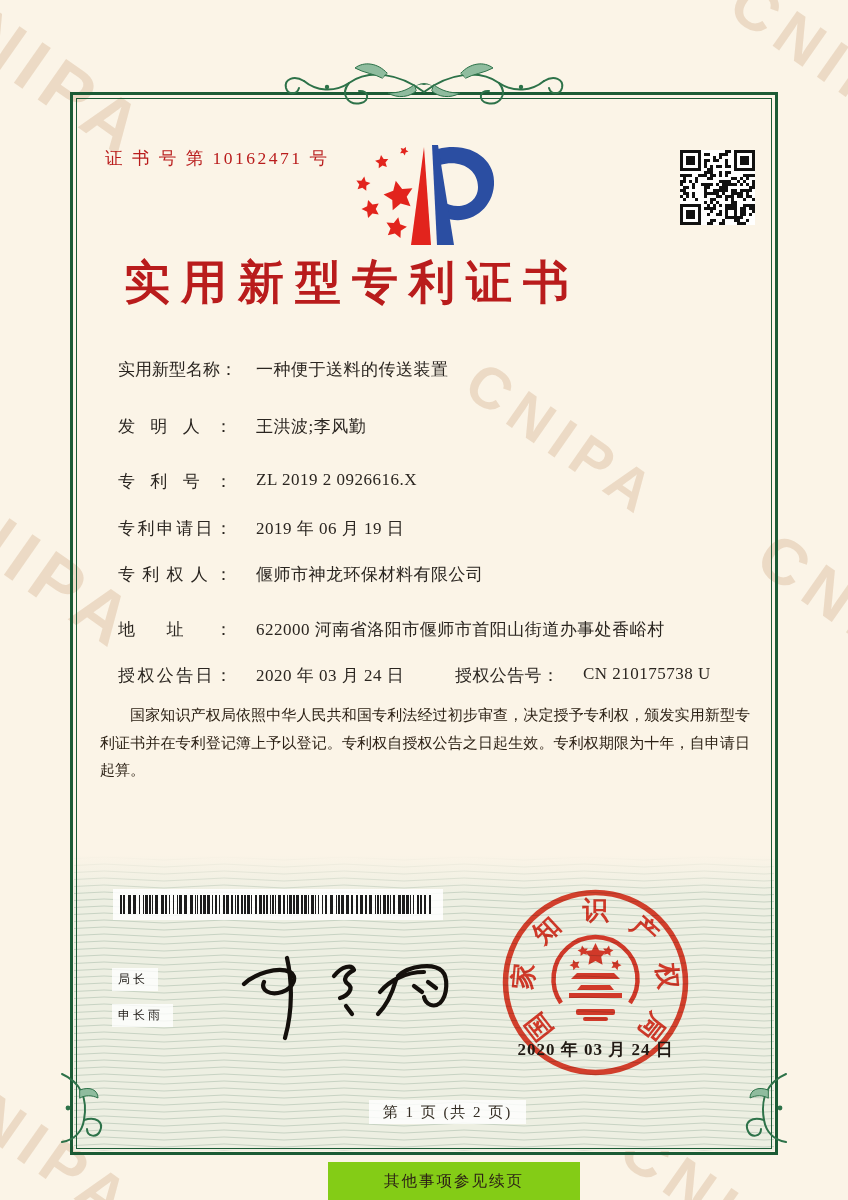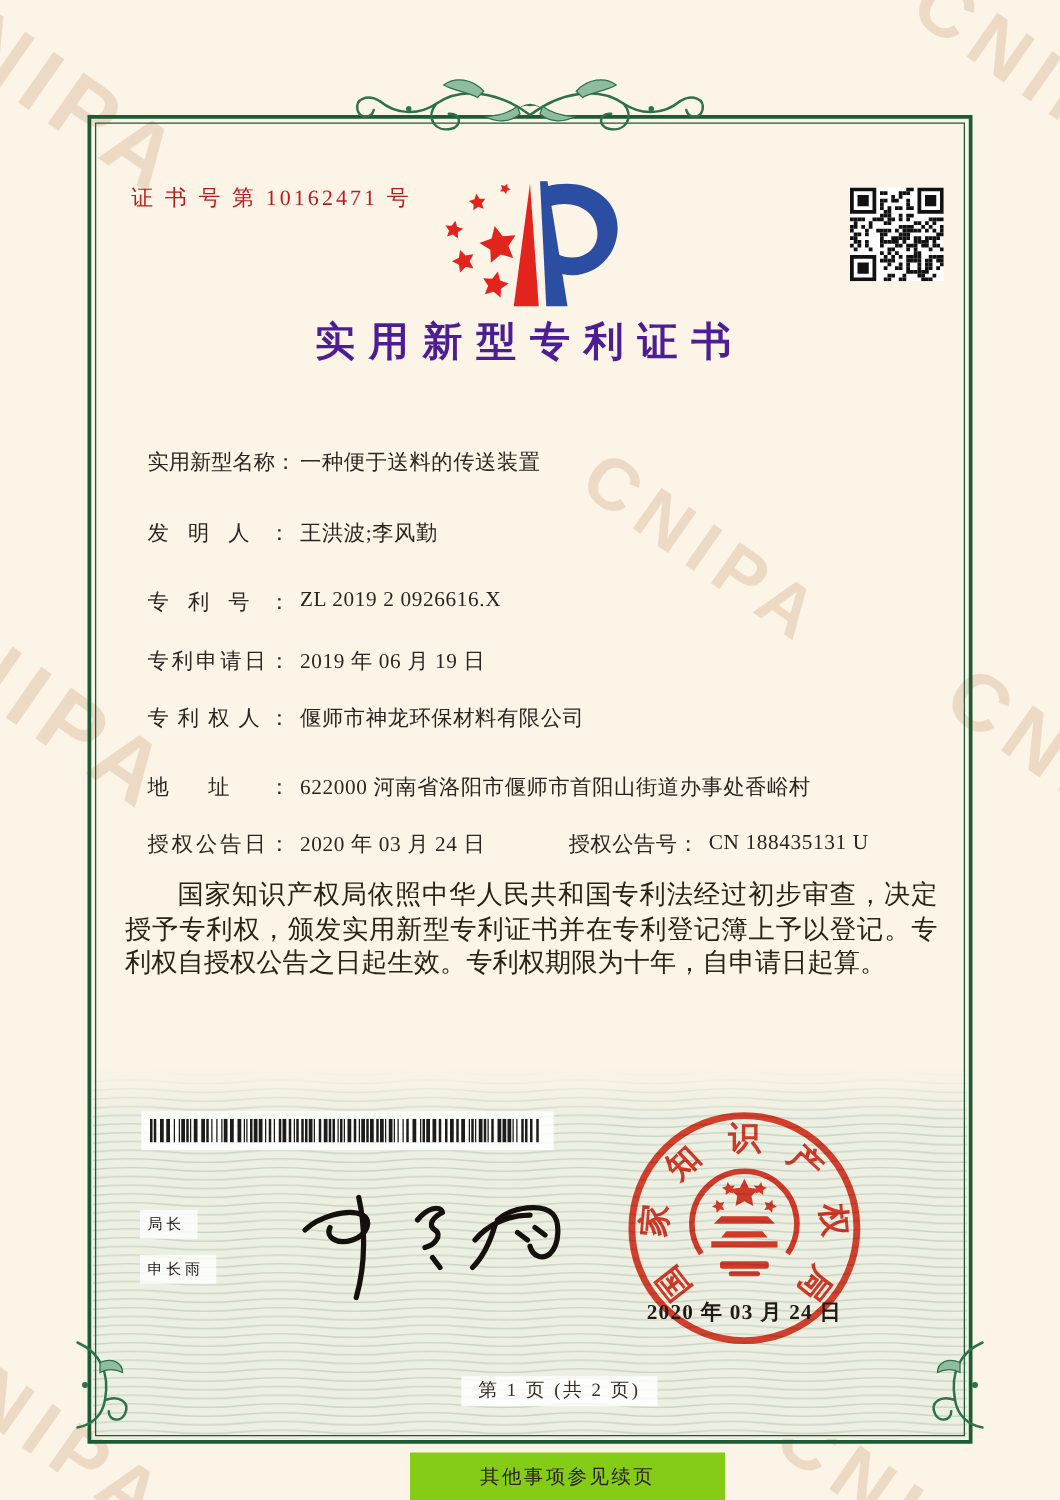--- a/index.html
+++ b/index.html
@@ -27,32 +27,32 @@
   .frame::after{
     content:'';position:absolute;inset:3px;border:1.5px solid #1b5b35;
   }
   
   .waveband{position:absolute;left:74px;top:855px;width:700px;height:296px;}
   .wavefade{position:absolute;left:74px;top:855px;width:700px;height:40px;
     background:linear-gradient(#fbf4e7,rgba(251,244,231,0));}
   
   .certno{position:absolute;left:105px;top:146px;font-size:17.5px;letter-spacing:2.5px;color:#b91c1c;}
   .title{
-    position:absolute;left:124px;top:252px;width:600px;text-align:center;
-    font-size:32px;font-weight:bold;letter-spacing:11px;color:#4c1d95;
+    position:absolute;left:124px;top:252px;width:600px;
+    font-size:46px;font-weight:bold;letter-spacing:11px;color:#b91c1c;
   }
   
   .field{position:absolute;left:118px;font-size:17px;white-space:nowrap;color:#2a2520;}
   .flabel{display:inline-block;width:114px;text-align:justify;text-align-last:justify;vertical-align:top;}
-  .fvalue{margin-left:8px;letter-spacing:0.5px;}
+  .fvalue{margin-left:24px;letter-spacing:0.5px;}
   .field2{position:absolute;left:455px;font-size:17px;white-space:nowrap;color:#2a2520;}
   .field2 .flabel{width:104px;}
   
   .bodytext{position:absolute;left:100px;top:702px;width:650px;
-    font-size:21px;line-height:27.5px;text-align:justify;color:#2c2115;}
+    font-size:15px;line-height:27.5px;text-align:justify;color:#2c2115;}
   .bodytext p{margin:0;text-indent:2em;}
   
   .barcode-box{position:absolute;left:113px;top:889px;width:330px;height:31px;
     background:rgba(255,255,255,0.85);}
   .barcode{position:absolute;left:120px;top:895px;width:318px;height:19px;}
   
   .sig-label{position:absolute;left:112px;font-size:12px;letter-spacing:3px;
     background:rgba(255,255,255,0.78);padding:3px 10px 3px 6px;color:#1e1a15;}
   .signature{position:absolute;left:238px;top:938px;}
   
@@ -372,21 +372,21 @@
 <div class="field" style="top:563px;">
   <span class="flabel">专利权人：</span><span class="fvalue">偃师市神龙环保材料有限公司</span>
 </div>
 <div class="field" style="top:618px;">
   <span class="flabel">地址：</span><span class="fvalue">622000 河南省洛阳市偃师市首阳山街道办事处香峪村</span>
 </div>
 <div class="field" style="top:664px;">
   <span class="flabel">授权公告日：</span><span class="fvalue">2020 年 03 月 24 日</span>
 </div>
 <div class="field2" style="top:664px;">
-  <span class="flabel">授权公告号：</span><span class="fvalue">CN 188435131 U</span>
+  <span class="flabel">授权公告号：</span><span class="fvalue">CN 210175738 U</span>
 </div>
 
 <div class="bodytext">
   <p>国家知识产权局依照中华人民共和国专利法经过初步审查，决定授予专利权，颁发实用新型专利证书并在专利登记簿上予以登记。专利权自授权公告之日起生效。专利权期限为十年，自申请日起算。</p>
 </div>
 
 <div class="barcode-box"></div>
 <div class="barcode" id="barcode"><svg width="318" height="19" xmlns="http://www.w3.org/2000/svg">
       <rect x="0" y="0" width="2" height="19" fill="#1c1c1c"></rect>
       <rect x="3" y="0" width="2" height="19" fill="#1c1c1c"></rect>

